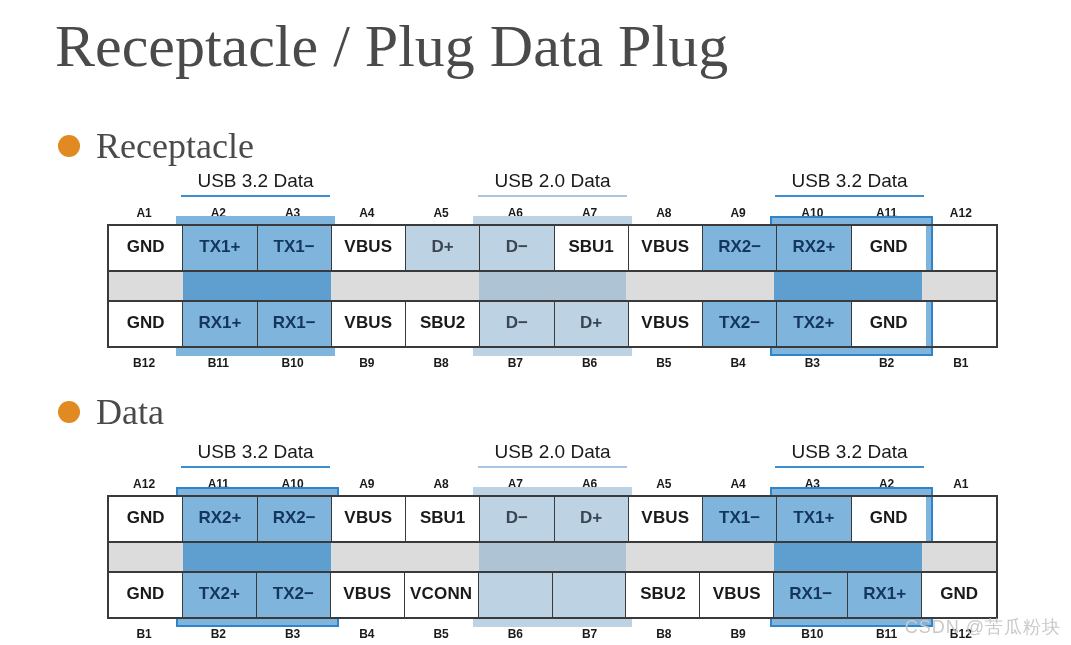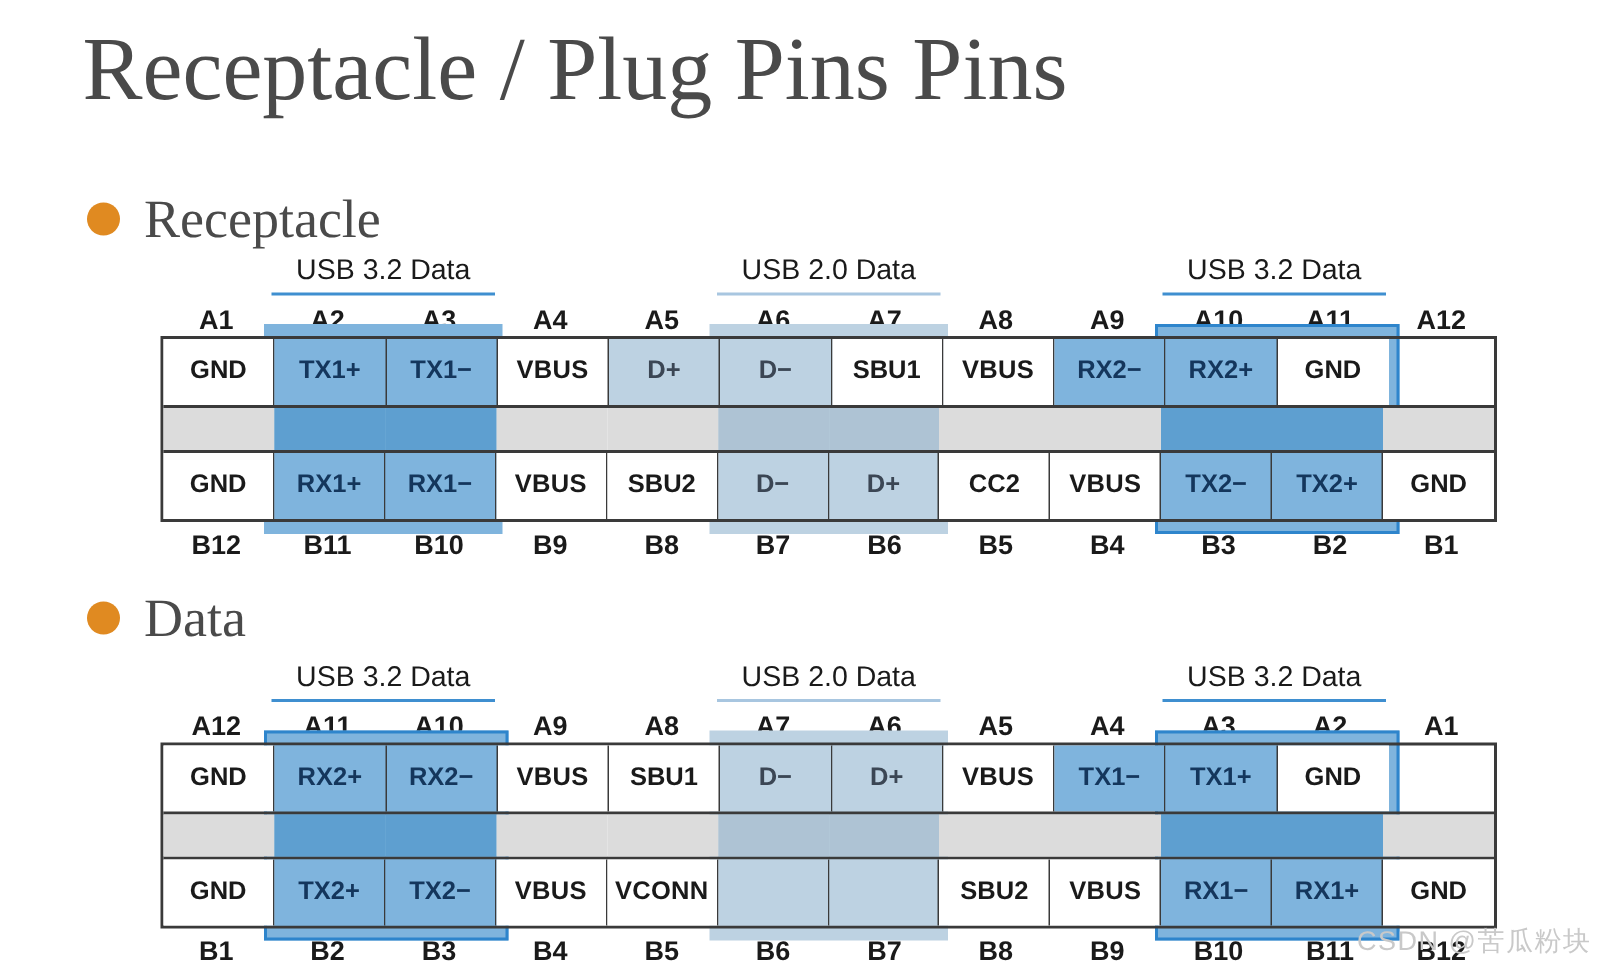--- a/index.html
+++ b/index.html
@@ -36,21 +36,21 @@
     font-size:19px;color:#1a1a1a;
     padding-bottom:3px;
   }
   .group span{display:block;line-height:22px;}
   .group.g32{border-bottom:2.5px solid #3f8fd0;}
   .group.g20{border-bottom:2.5px solid #a8c6e0;}
 
   .pinrow{position:relative;height:22px;}
   .pin{
     position:absolute;top:0;text-align:center;
-    font-size:18px;font-weight:bold;color:#1a1a1a;line-height:22px;
+    font-size:12px;font-weight:bold;color:#1a1a1a;line-height:22px;
   }
 
   .grid-wrap{position:relative;}
   
   .band{position:absolute;top:-8px;bottom:-8px;}
   .band.b32{background:#7fb4dd;}
   .band.b32.bordered{border:2px solid #2e85cc;}
   .band.b20{background:#bdd2e2;}
   .gridline{display:flex;flex-direction:column;}
   .rowline{display:flex;}
@@ -72,21 +72,21 @@
   .midcell.m20{background:#aec3d4;}
 
   .watermark{
     position:absolute;right:10px;bottom:6px;
     font-size:18px;color:#c9c9c9;letter-spacing:1px;white-space:nowrap;
   }
 </style>
 </head>
 <body>
 
-<div class="slide-title">Receptacle / Plug Pins Pins</div>
+<div class="slide-title">Receptacle / Plug Data Plug</div>
 
 <div class="section sec-receptacle">
   <div class="bullet"></div>
   <div class="section-label">Receptacle</div>
 </div>
 
 <div class="section sec-plug">
   <div class="bullet"></div>
   <div class="section-label">Data</div>
 </div>
@@ -150,21 +150,20 @@
           <div class="midcell" style="width: 74.25px;"></div>
         </div>
         <div class="rowline">
           <div class="cell" style="width: 74.25px;">GND</div>
           <div class="cell t32" style="width: 74.25px;">RX1+</div>
           <div class="cell t32" style="width: 74.25px;">RX1−</div>
           <div class="cell sc" style="width: 74.25px;">VBUS</div>
           <div class="cell" style="width: 74.25px;">SBU2</div>
           <div class="cell t20" style="width: 74.25px;">D−</div>
           <div class="cell t20" style="width: 74.25px;">D+</div>
-          <div class="cell" style="width: 74.25px;">CC2</div>
           <div class="cell sc" style="width: 74.25px;">VBUS</div>
           <div class="cell t32" style="width: 74.25px;">TX2−</div>
           <div class="cell t32" style="width: 74.25px;">TX2+</div>
           <div class="cell" style="width: 74.25px;">GND</div>
         </div>
       </div>
     </div>
     <div class="pinrow" style="margin-top: 4px;">
       <div class="pin" style="left: 0px; width: 74.25px;">B12</div>
       <div class="pin" style="left: 74.25px; width: 74.25px;">B11</div>

